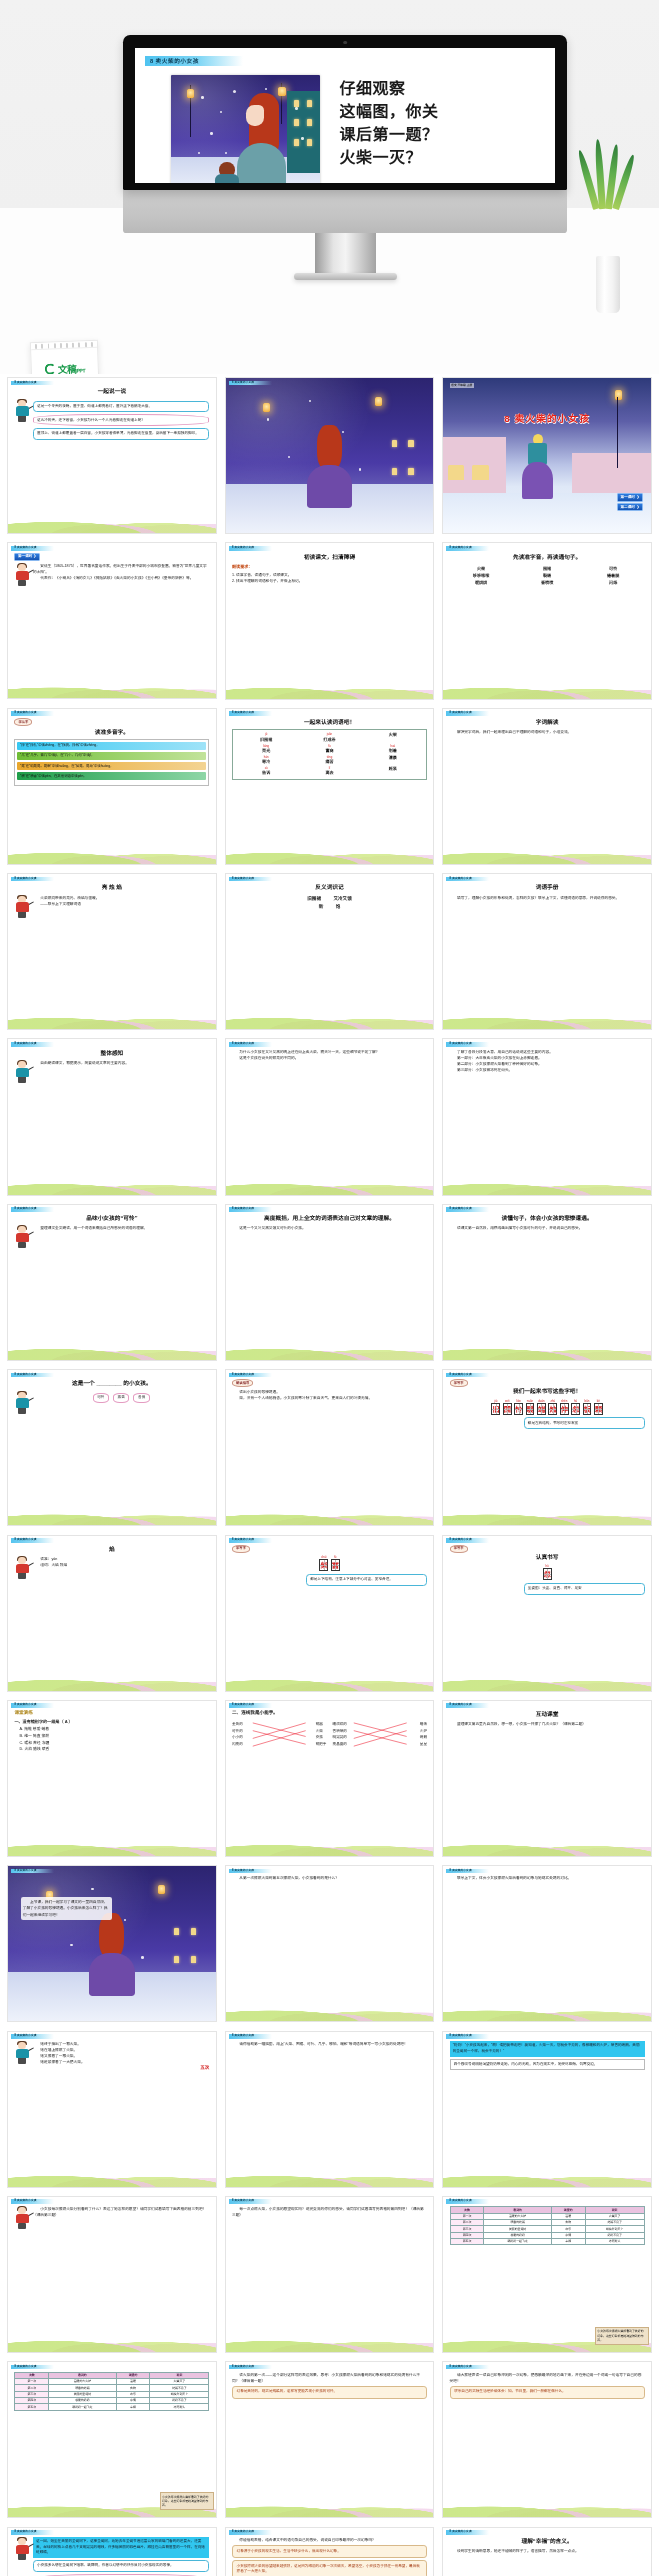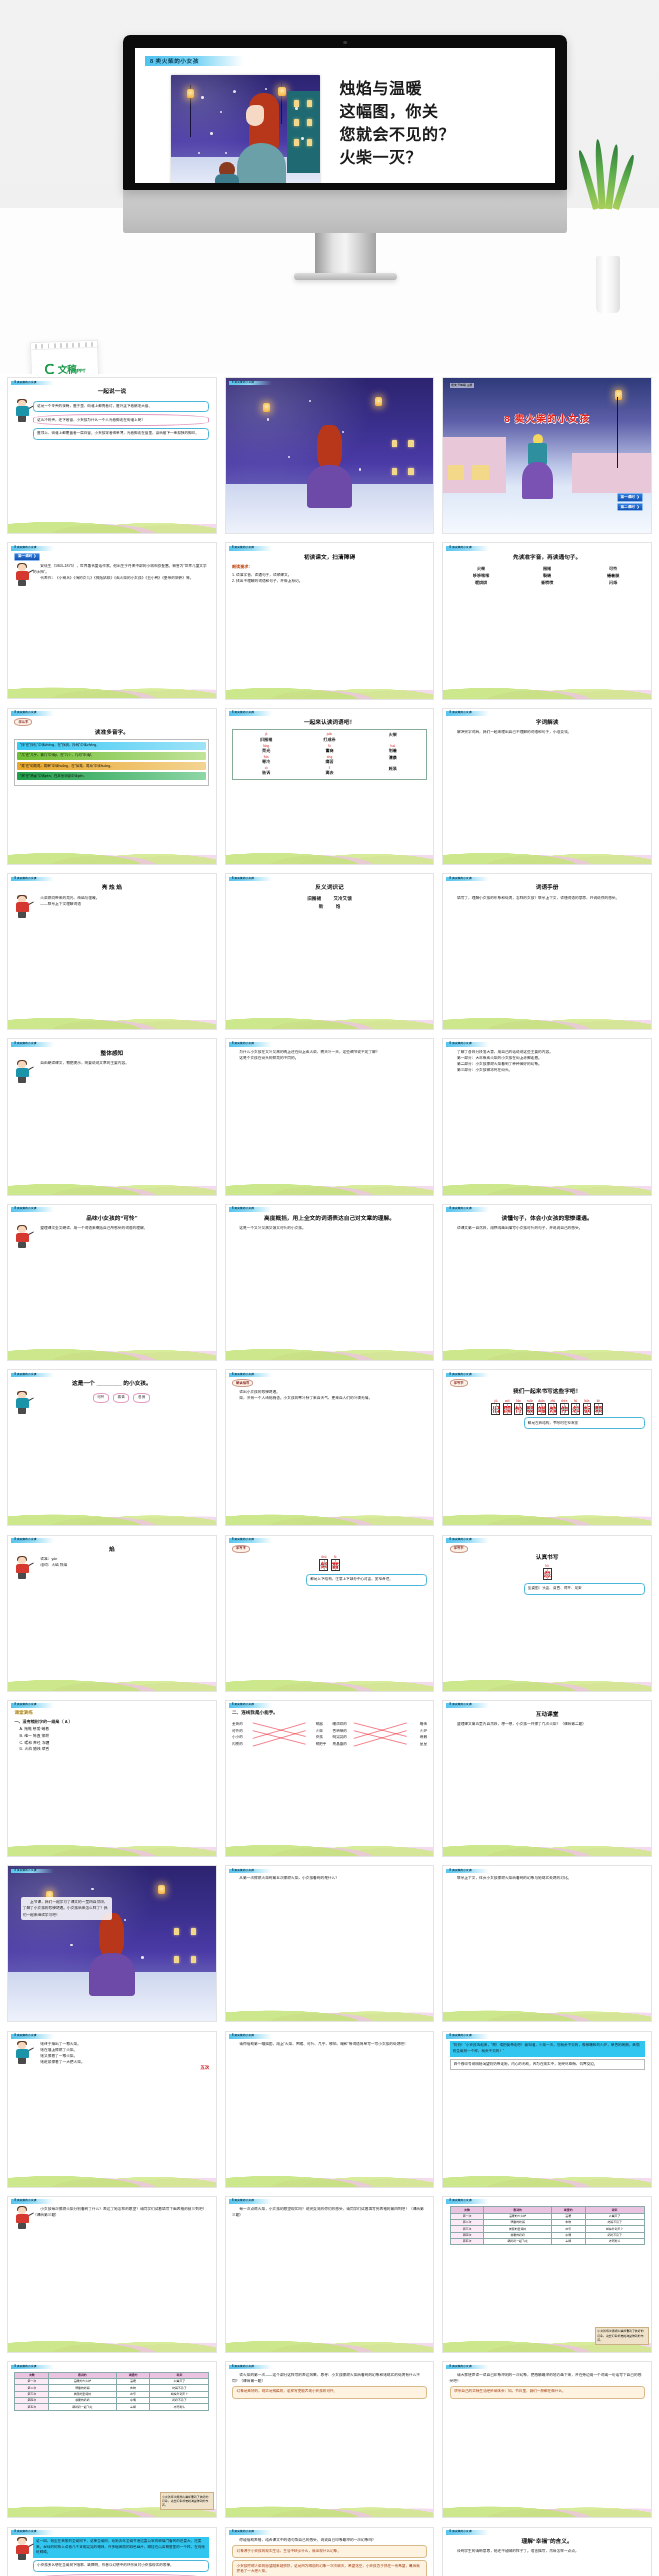--- a/index.html
+++ b/index.html
@@ -209,23 +209,23 @@
               <div class="flake" style="left:49px;top:36px;width:2.1px;height:2.1px;"></div>
               <div class="flake" style="left:62px;top:14.4px;width:3.1px;height:3.1px;"></div>
               <div class="flake" style="left:39px;top:57px;width:2.6px;height:2.6px;"></div>
               <div class="flake" style="left:94px;top:12.4px;width:2.1px;height:2.1px;"></div>
               <div class="flake" style="left:124px;top:32px;width:2.6px;height:2.6px;"></div>
               <div class="flake" style="left:27px;top:77px;width:2.1px;height:2.1px;"></div>
               <div class="flake" style="left:130px;top:62px;width:2.6px;height:2.6px;"></div>
               <div class="flake" style="left:54px;top:77px;width:2.1px;height:2.1px;"></div>
             </div>
             <div class="s1-txt">
-              <div>烛焰与温暖</div>
+              <div>仔细观察</div>
               <div>这幅图，你关</div>
-              <div>您就会不见的？</div>
+              <div>课后第一题？</div>
               <div>火柴一灭？</div>
             </div>
           </div>
         </div>
       </div>
       <div class="mon-foot"></div>
       <div class="mon-neck"></div>
       <div class="mon-base"></div>
     </div>
 

